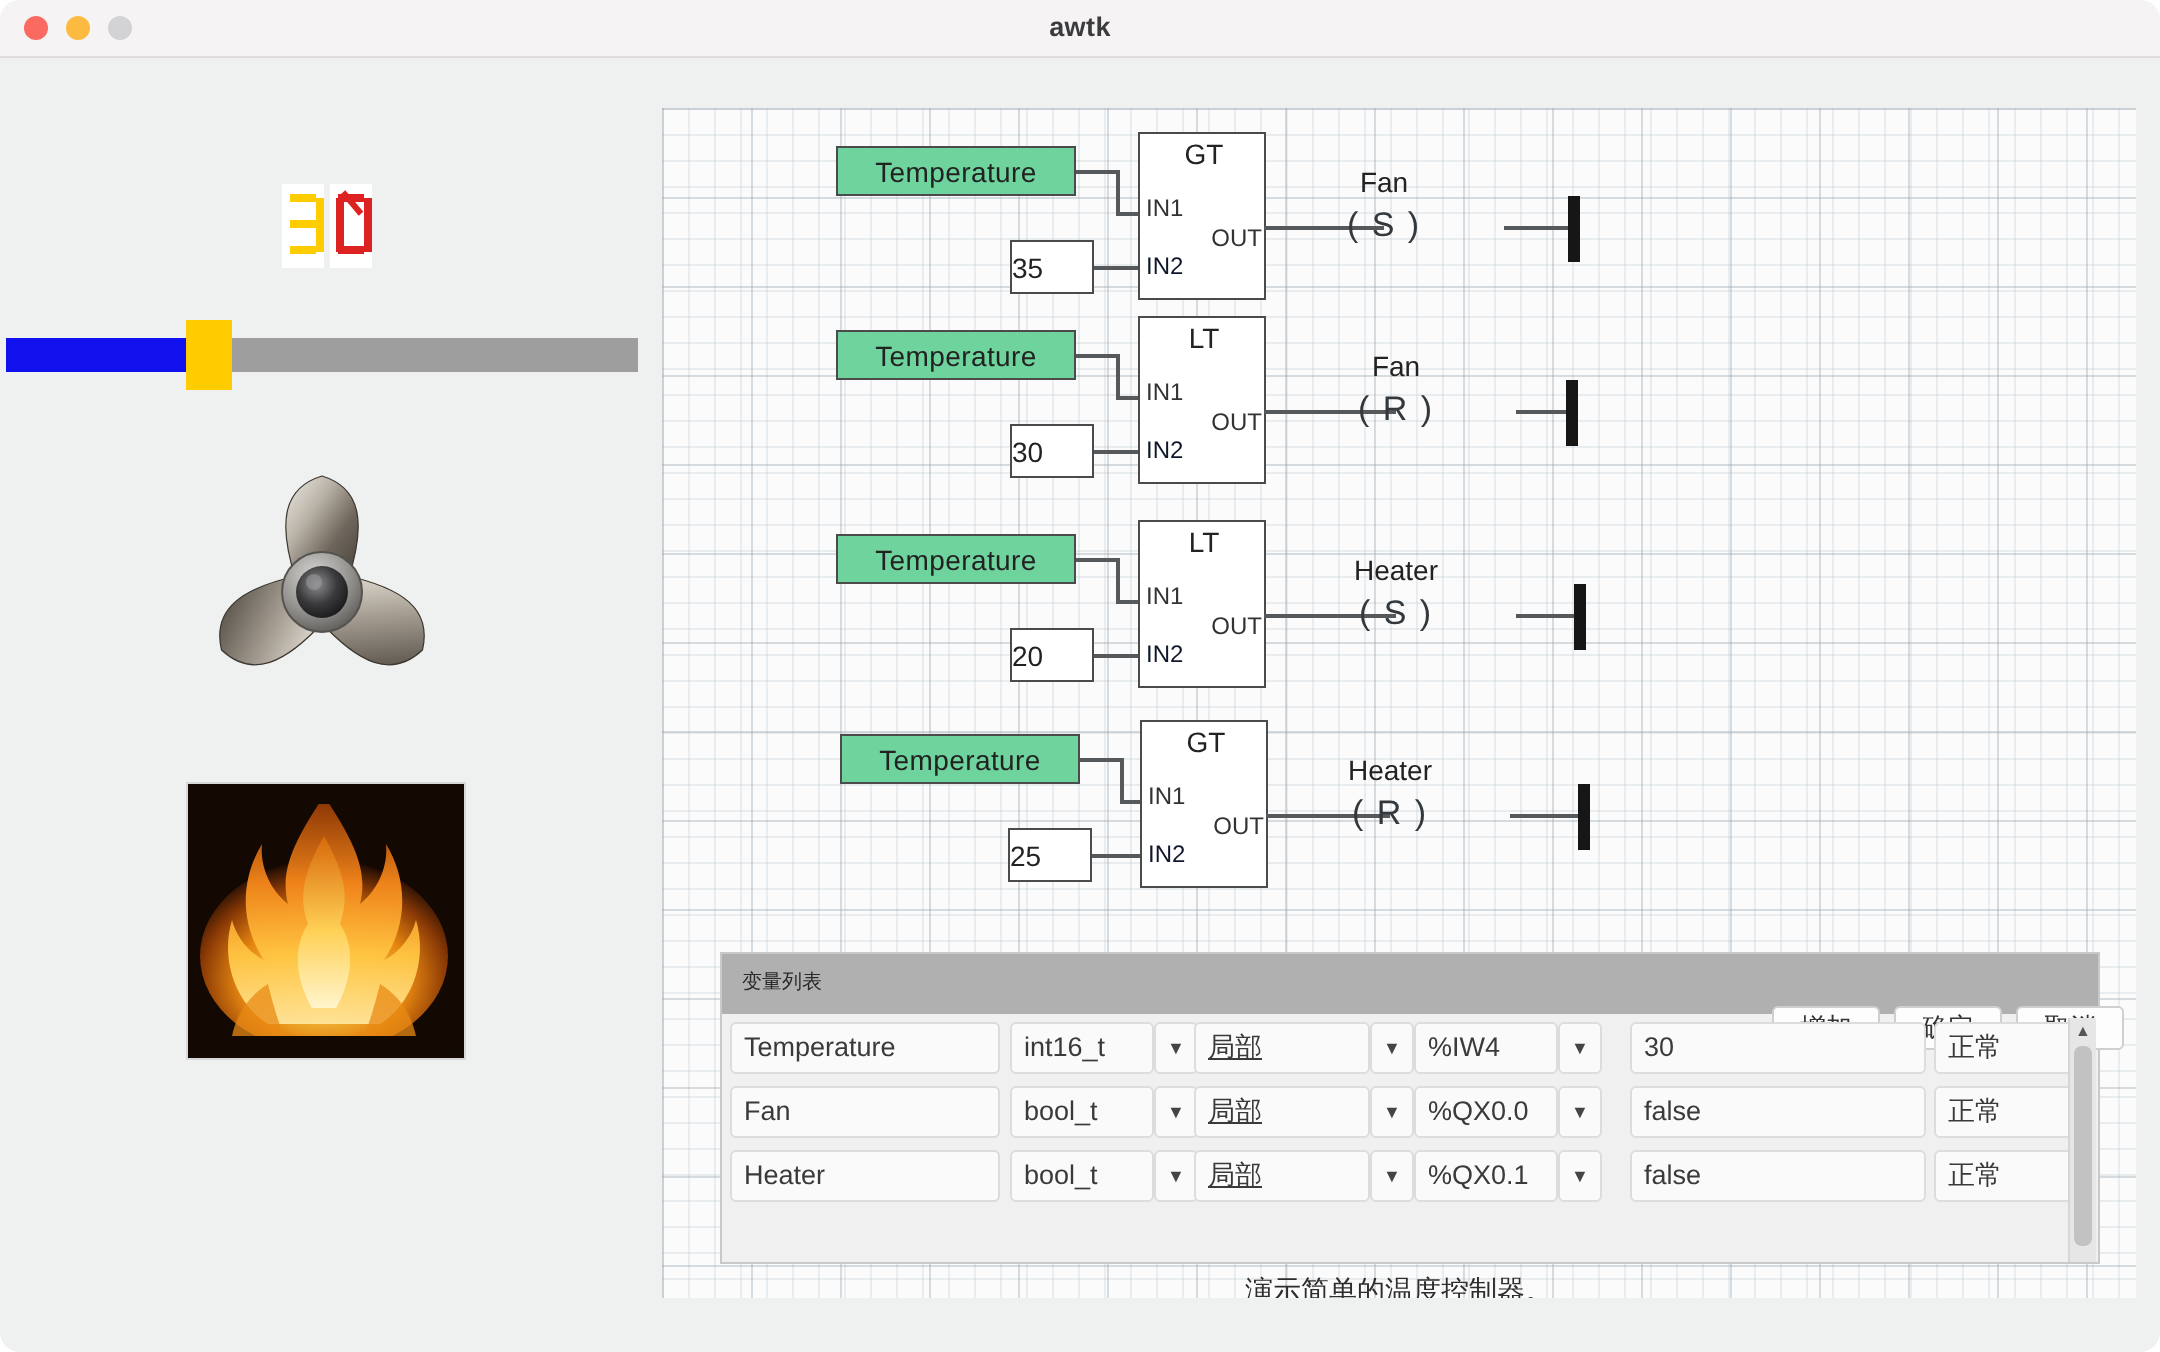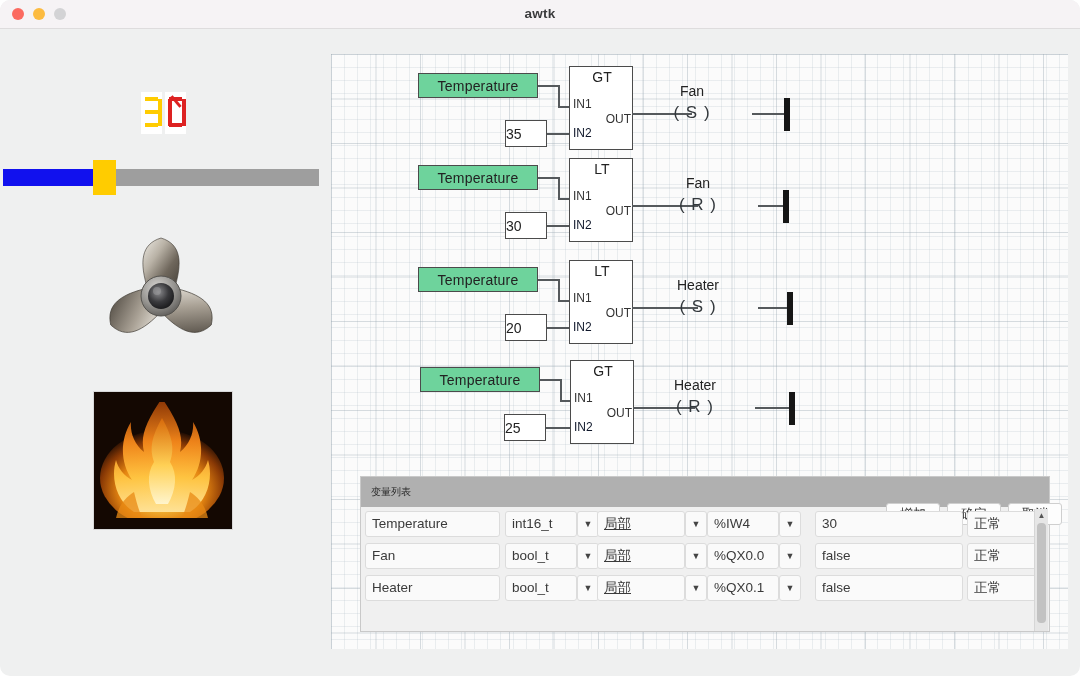--- a/index.html
+++ b/index.html
@@ -581,20 +581,21 @@
         <div class="pin-in2">IN2</div>
         <div class="pin-out">OUT</div>
       </div>
       <div class="wire w-h" style="left:302px; top:50px; width:62px;"></div>
       <div class="coil-label" style="left:304px;">Heater</div>
       <div class="coil-sym" style="left:304px;">( R )</div>
       <div class="wire w-h" style="left:424px; top:50px; width:36px;"></div>
       <div class="busbar" style="left:458px; top:35px;"></div>
     </div>
 
+    <div id="editor-caption">演示简单的温度控制器。</div>
   </div>
 
   <div id="var-panel">
     <div id="var-panel-header">
       <div id="var-panel-title">变量列表</div>
       <div class="hdr-btn" id="btn-add">增加</div>
       <div class="hdr-btn" id="btn-ok">确定</div>
       <div class="hdr-btn" id="btn-cancel">取消</div>
     </div>
 

